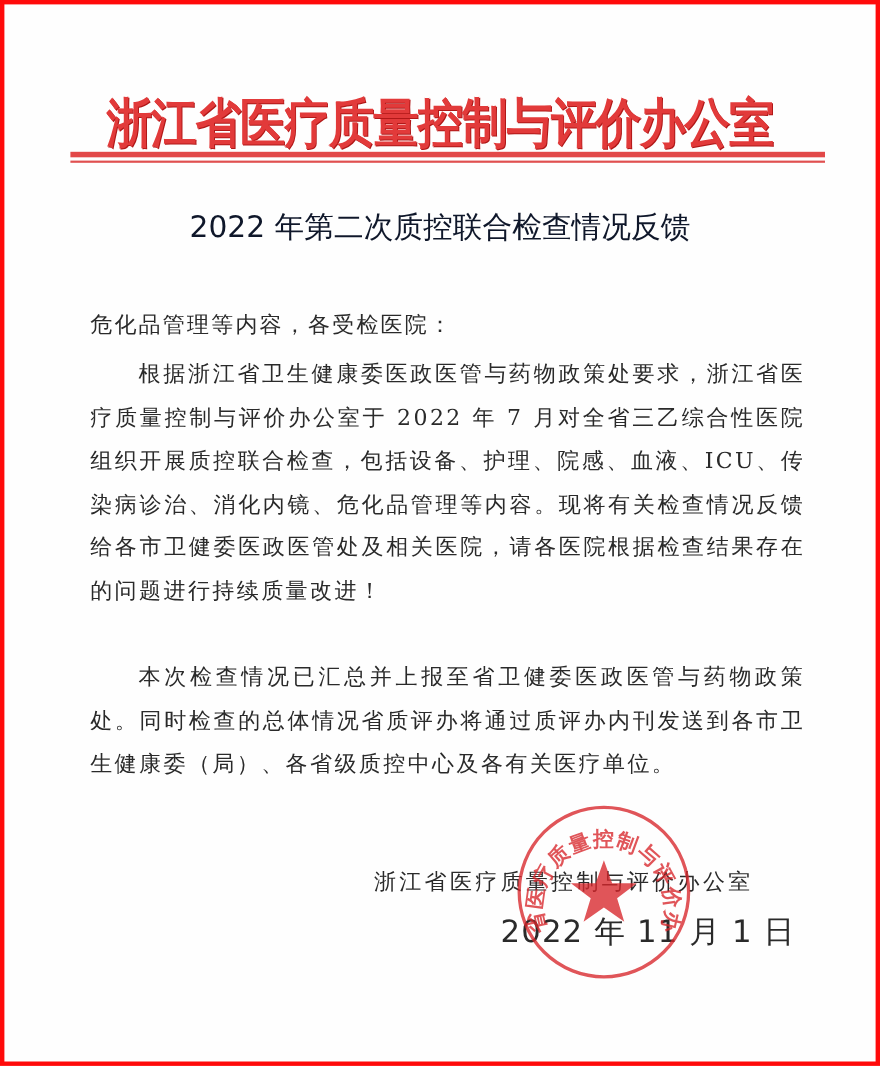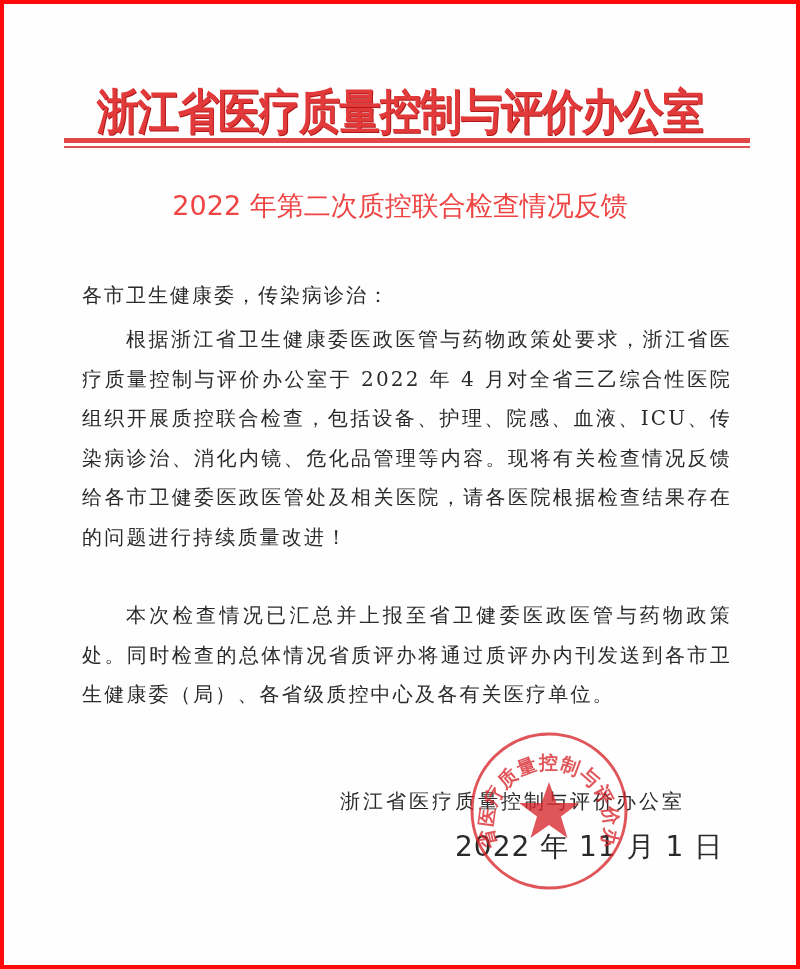--- a/index.html
+++ b/index.html
@@ -20,21 +20,21 @@
       transform: scaleX(0.86); transform-origin: center;
     }
     .rule-thick {
       position: absolute; left: 64px; top: 138px; width: 686px; height: 5px; background: #e24848;
     }
     .rule-thin {
       position: absolute; left: 64px; top: 146px; width: 686px; height: 2px; background: #e05050;
     }
     .doc-title {
       position: absolute; left: 0; top: 188px; width: 800px; text-align: center;
-      font-family: "DejaVu Sans", sans-serif; font-size: 27px; color: #ef4444;
+      font-family: "DejaVu Sans", sans-serif; font-size: 27px; color: #0f172a;
       letter-spacing: 0px;
     }
     .salutation {
       position: absolute; left: 82px; top: 282px;
       font-size: 20px; color: #2a2a2a; letter-spacing: 2px;
     }
     .para {
       position: absolute; left: 82px; width: 650px;
       font-size: 20px; color: #2a2a2a; line-height: 39.6px;
       text-indent: 44px; letter-spacing: 2.2px;
@@ -60,23 +60,23 @@
 <body>
 
 <div class="frame"></div>
 
 <div class="header-title">浙江省医疗质量控制与评价办公室</div>
 <div class="rule-thick"></div>
 <div class="rule-thin"></div>
 
 <div class="doc-title">2022 年第二次质控联合检查情况反馈</div>
 
-<div class="salutation">各市卫生健康委，传染病诊治：</div>
+<div class="salutation">危化品管理等内容，各受检医院：</div>
 
-<div class="para p1">根据浙江省卫生健康委医政医管与药物政策处要求，浙江省医疗质量控制与评价办公室于 2022 年 4 月对全省三乙综合性医院组织开展质控联合检查，包括设备、护理、院感、血液、ICU、传染病诊治、消化内镜、危化品管理等内容。现将有关检查情况反馈给各市卫健委医政医管处及相关医院，请各医院根据检查结果存在的问题进行持续质量改进！</div>
+<div class="para p1">根据浙江省卫生健康委医政医管与药物政策处要求，浙江省医疗质量控制与评价办公室于 2022 年 7 月对全省三乙综合性医院组织开展质控联合检查，包括设备、护理、院感、血液、ICU、传染病诊治、消化内镜、危化品管理等内容。现将有关检查情况反馈给各市卫健委医政医管处及相关医院，请各医院根据检查结果存在的问题进行持续质量改进！</div>
 <div class="para p2">本次检查情况已汇总并上报至省卫健委医政医管与药物政策处。同时检查的总体情况省质评办将通过质评办内刊发送到各市卫生健康委（局）、各省级质控中心及各有关医疗单位。</div>
 
 <div class="sign-org">浙江省医疗质量控制与评价办公室</div>
 <div class="sign-date">2022 年 11 月 1 日</div>
 
 <svg class="stamp" viewBox="0 0 162 162">
   <defs>
     <path id="stampArc" d="M 30 118 A 56 56 0 1 1 132 118"></path>
   </defs>
   <circle cx="81" cy="81" r="77" fill="none" stroke="#d8262b" stroke-width="3"></circle>

